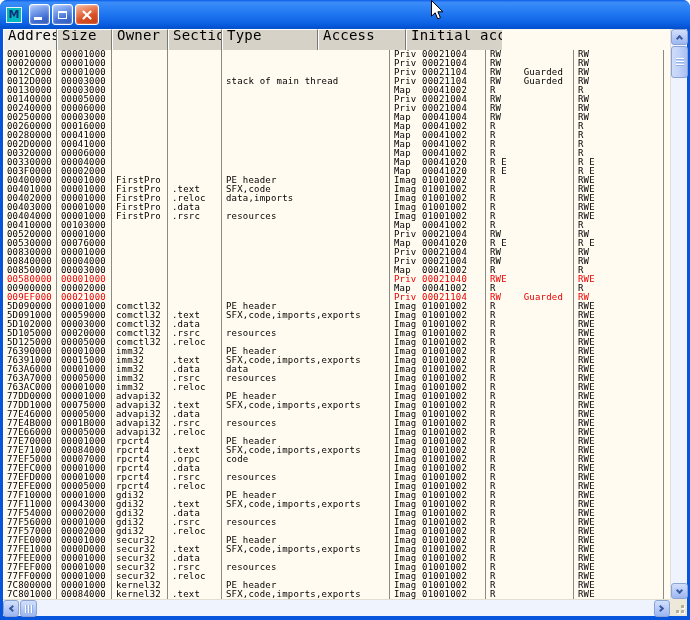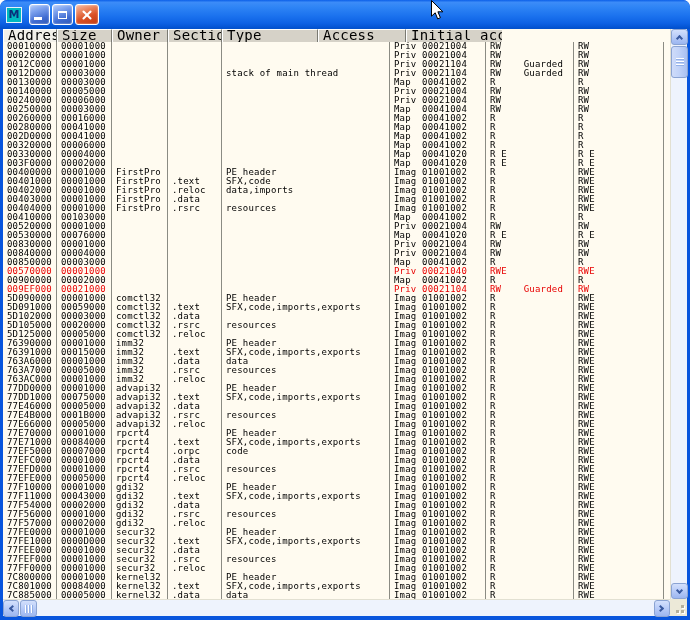--- a/index.html
+++ b/index.html
@@ -57,21 +57,21 @@
   .hcell{
     box-sizing:border-box;height:29px;flex:none;
     background:#d6d2c8;
     border-top:1px solid #ffffff;border-left:1px solid #ffffff;
     border-right:1px solid #7a7a72;border-bottom:1px solid #7a7a72;
     font-size:14px;line-height:11px;letter-spacing:.2px;color:#000;
     padding-left:4px;white-space:pre;overflow:hidden;
   }
   .hcell.active{background:#f2f0e9;}
   
-  .tbody{flex:1;overflow:hidden;background:var(--bg,#fffbf0);}
+  .tbody{flex:1;overflow:hidden;background:var(--bg,#fffbf0);margin-top:8px;}
   .row{display:flex;height:9px;}
   .cell{
     box-sizing:border-box;flex:none;height:9px;
     border-right:1px solid #8b8b83;
     font-size:9px;line-height:9px;letter-spacing:.2px;color:#000;
     padding-left:4px;white-space:pre;overflow:hidden;
   }
   .row.red .cell{color:var(--red,#e80000);}
   .c0{width:54px}.c1{width:55px}.c2{width:56px}.c3{width:54px}
   .c4{width:168px}.c5{width:96px}.c6{width:88px}.c7{width:90px}
@@ -399,21 +399,21 @@
             <span class="cell c0">00850000</span>
             <span class="cell c1">00003000</span>
             <span class="cell c2"></span>
             <span class="cell c3"></span>
             <span class="cell c4"></span>
             <span class="cell c5">Map  00041002</span>
             <span class="cell c6">R</span>
             <span class="cell c7">R</span>
           </div>
           <div class="row red">
-            <span class="cell c0">00570000</span>
+            <span class="cell c0">00580000</span>
             <span class="cell c1">00001000</span>
             <span class="cell c2"></span>
             <span class="cell c3"></span>
             <span class="cell c4"></span>
             <span class="cell c5">Priv 00021040</span>
             <span class="cell c6">RWE</span>
             <span class="cell c7">RWE</span>
           </div>
           <div class="row">
             <span class="cell c0">00900000</span>

